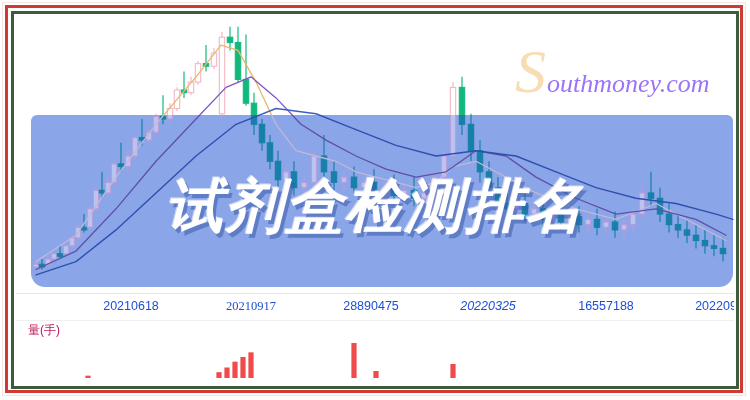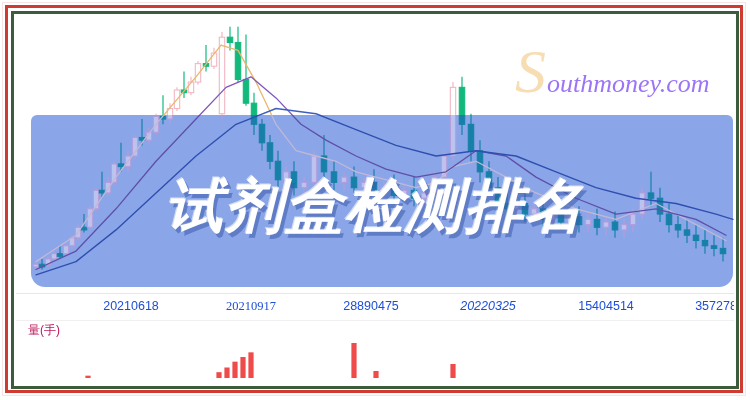--- a/index.html
+++ b/index.html
@@ -635,22 +635,22 @@
     <div class="watermark">
       <div class="wm-s">S</div>
       <div class="wm-en">outhmoney.com</div>
     </div>
 
     <div class="axis" id="x-axis">
         <span class="tick" style="left: 115px;">20210618</span>
         <span class="tick" style="left: 235px; font-family: Liberation Serif, serif;">20210917</span>
         <span class="tick" style="left: 355px;">28890475</span>
         <span class="tick" style="left: 472px; font-style: italic;">20220325</span>
-        <span class="tick" style="left: 590px;">15404514</span>
-        <span class="tick" style="left: 700px;">357278</span>
+        <span class="tick" style="left: 590px;">16557188</span>
+        <span class="tick" style="left: 700px;">202209</span>
       </div>
 
     <div class="volume">
       <div class="vol-label">量(手)</div>
       <svg id="vol-svg" width="718" height="64">
           <rect x="69.4" y="55.666666666666664" width="5.2" height="2.333333333333333" fill="#ef4b4b"></rect>
           <rect x="200.4" y="52.166666666666664" width="5.2" height="5.833333333333334" fill="#ef4b4b"></rect>
           <rect x="208.4" y="47.5" width="5.2" height="10.5" fill="#ef4b4b"></rect>
           <rect x="216.4" y="41.66666666666667" width="5.2" height="16.333333333333332" fill="#ef4b4b"></rect>
           <rect x="224.4" y="37" width="5.2" height="21" fill="#ef4b4b"></rect>

